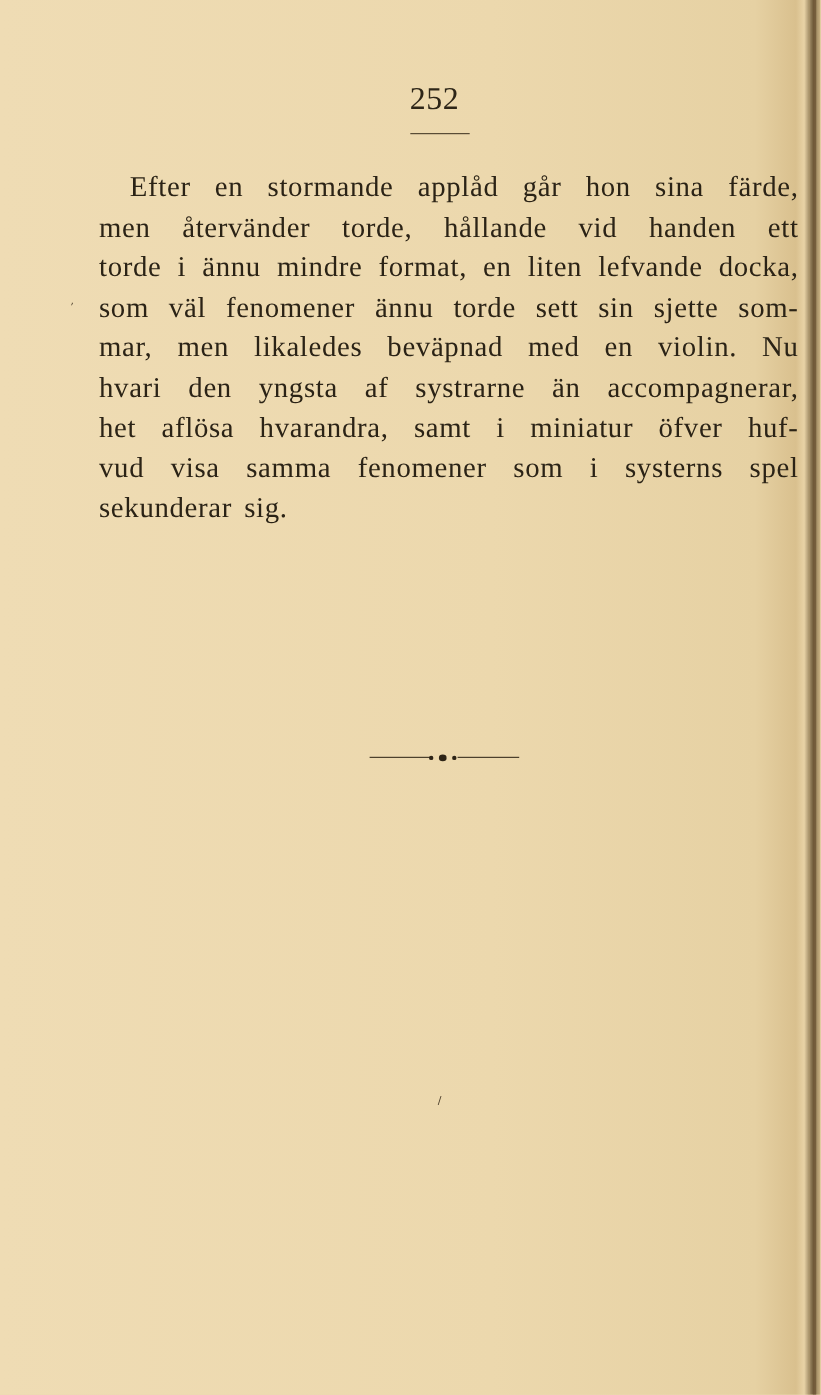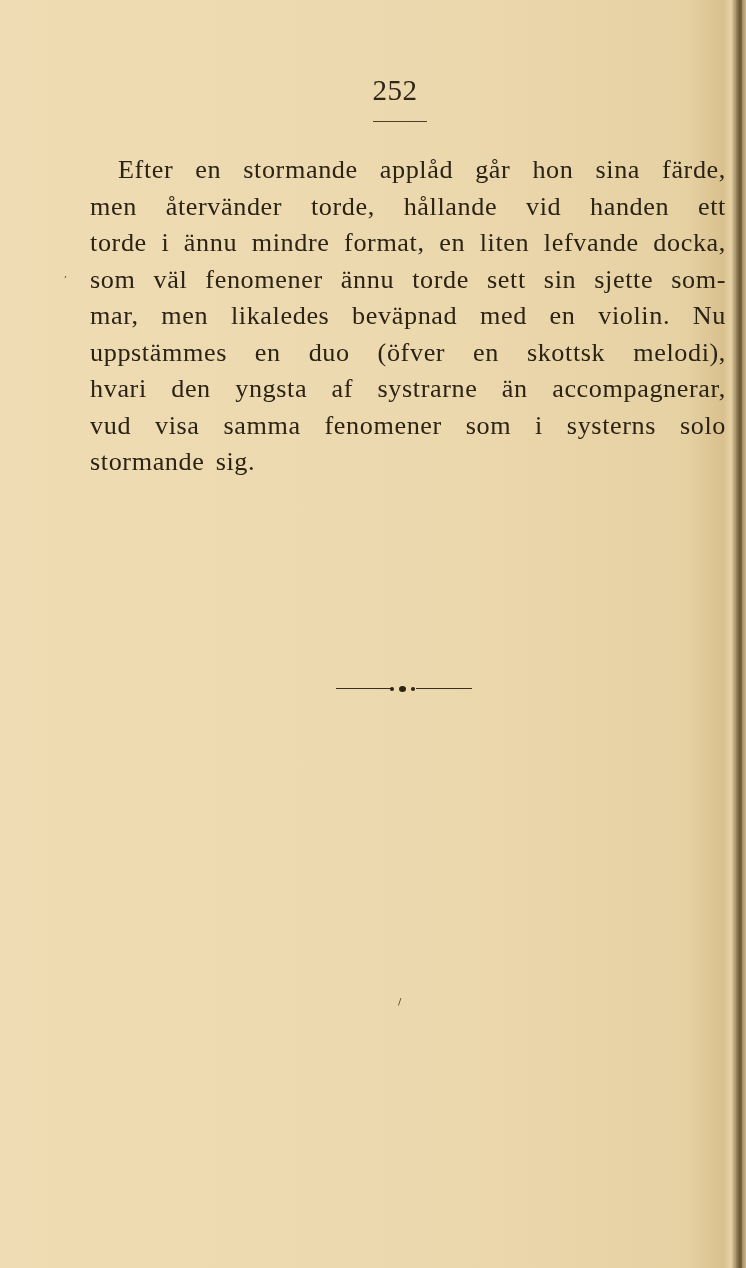--- a/index.html
+++ b/index.html
@@ -54,24 +54,24 @@
 
   <div class="page-number">252</div>
   <div class="num-rule"></div>
 
   <div class="text-block">
     <span class="line first">Efter en stormande applåd går hon sina färde,</span>
     <span class="line">men återvänder torde, hållande vid handen ett</span>
     <span class="line">torde i ännu mindre format, en liten lefvande docka,</span>
     <span class="line">som väl fenomener ännu torde sett sin sjette som-</span>
     <span class="line">mar, men likaledes beväpnad med en violin. Nu</span>
-    <span class="line">uppstämmes en duo (öfver en skottsk melodi),</span>
     <span class="line">hvari den yngsta af systrarne än accompagnerar,</span>
-    <span class="line">vud visa samma fenomener som i systerns solo</span>
-    <span class="line last">stormande sig.</span>
+    <span class="line">het aflösa hvarandra, samt i miniatur öfver huf-</span>
+    <span class="line">vud visa samma fenomener som i systerns spel</span>
+    <span class="line last">sekunderar sig.</span>
   </div>
 
   <div class="ornament">
     <div class="rule l"></div>
     <div class="dot" style="left:54px;top:1px;width:4px;height:4px;"></div>
     <div class="dot" style="left:63px;top:0px;width:7px;height:6px;"></div>
     <div class="dot" style="left:75px;top:1px;width:4px;height:4px;"></div>
     <div class="rule r"></div>
   </div>
 

